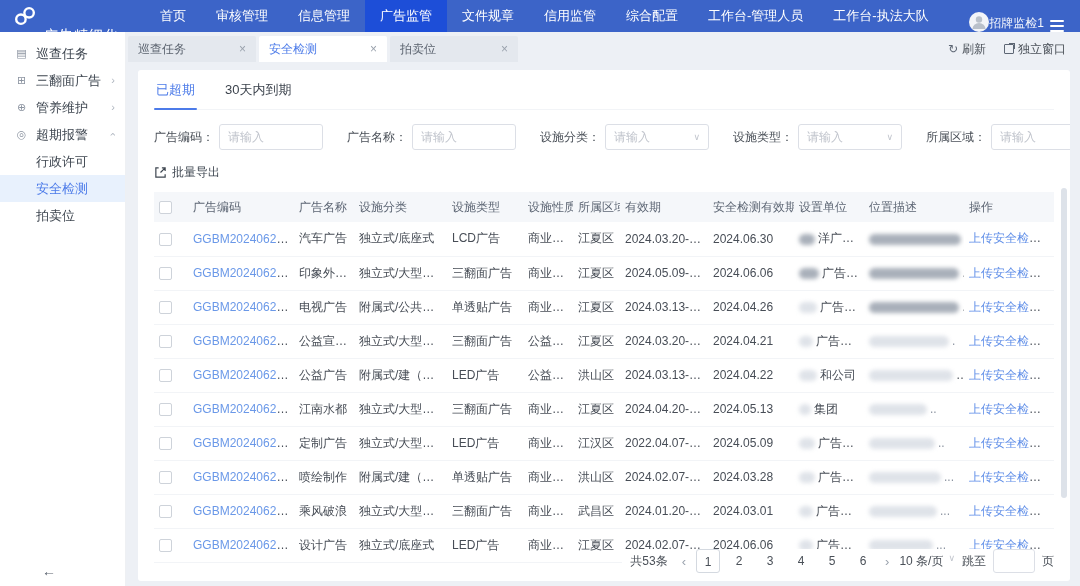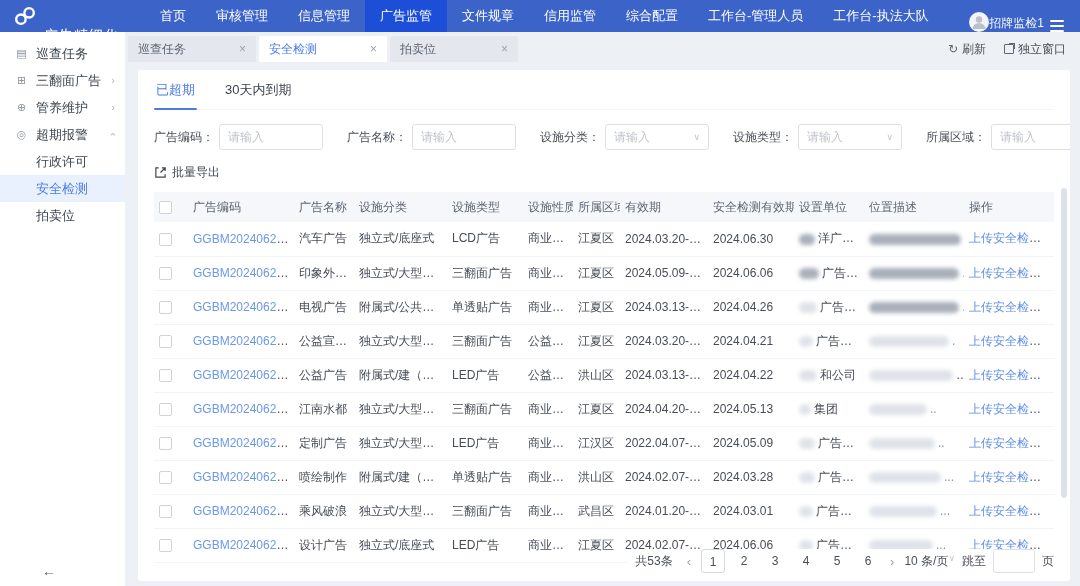--- a/index.html
+++ b/index.html
@@ -90,21 +90,21 @@
   .blob { display:inline-block; height:11px; border-radius:6px; background:#dfe3e9; filter:blur(2px); vertical-align:middle; margin-right:3px; }
   .blob.dark { background:#a9b0ba; }
   .loc-suffix { color:#8b93a0; }
 
   
   .pagination { position:absolute; right:16px; bottom:8px; display:flex; align-items:center; gap:7px; font-size:12px; color:#4a5058; background:#fff; padding-left:8px; }
   .pg-total { margin-right:4px; }
   .pg-arrow { color:#9aa2ad; cursor:pointer; padding:0 3px; font-size:13px; }
   .page { min-width:24px; height:24px; line-height:24px; text-align:center; cursor:pointer; }
   .page.active { border:1px solid #d4d9e0; border-radius:3px; }
-  .size-select { display:flex; align-items:flex-start; cursor:pointer; }
+  .size-select { display:flex; align-items:flex-start; gap:5px; cursor:pointer; }
   .jump-input { width:42px; height:24px; border:1px solid #dcdfe6; border-radius:3px; background:#fff; }
 
   .scroll-thumb { position:absolute; right:3px; top:118px; width:6px; height:310px; background:#dde2e9; border-radius:3px; cursor:pointer; }
   .back-arrow { position:absolute; left:42px; top:563px; color:#5a626e; font-size:14px; cursor:pointer; }
 </style>
 </head>
 <body>
 
 <div class="app">
 

